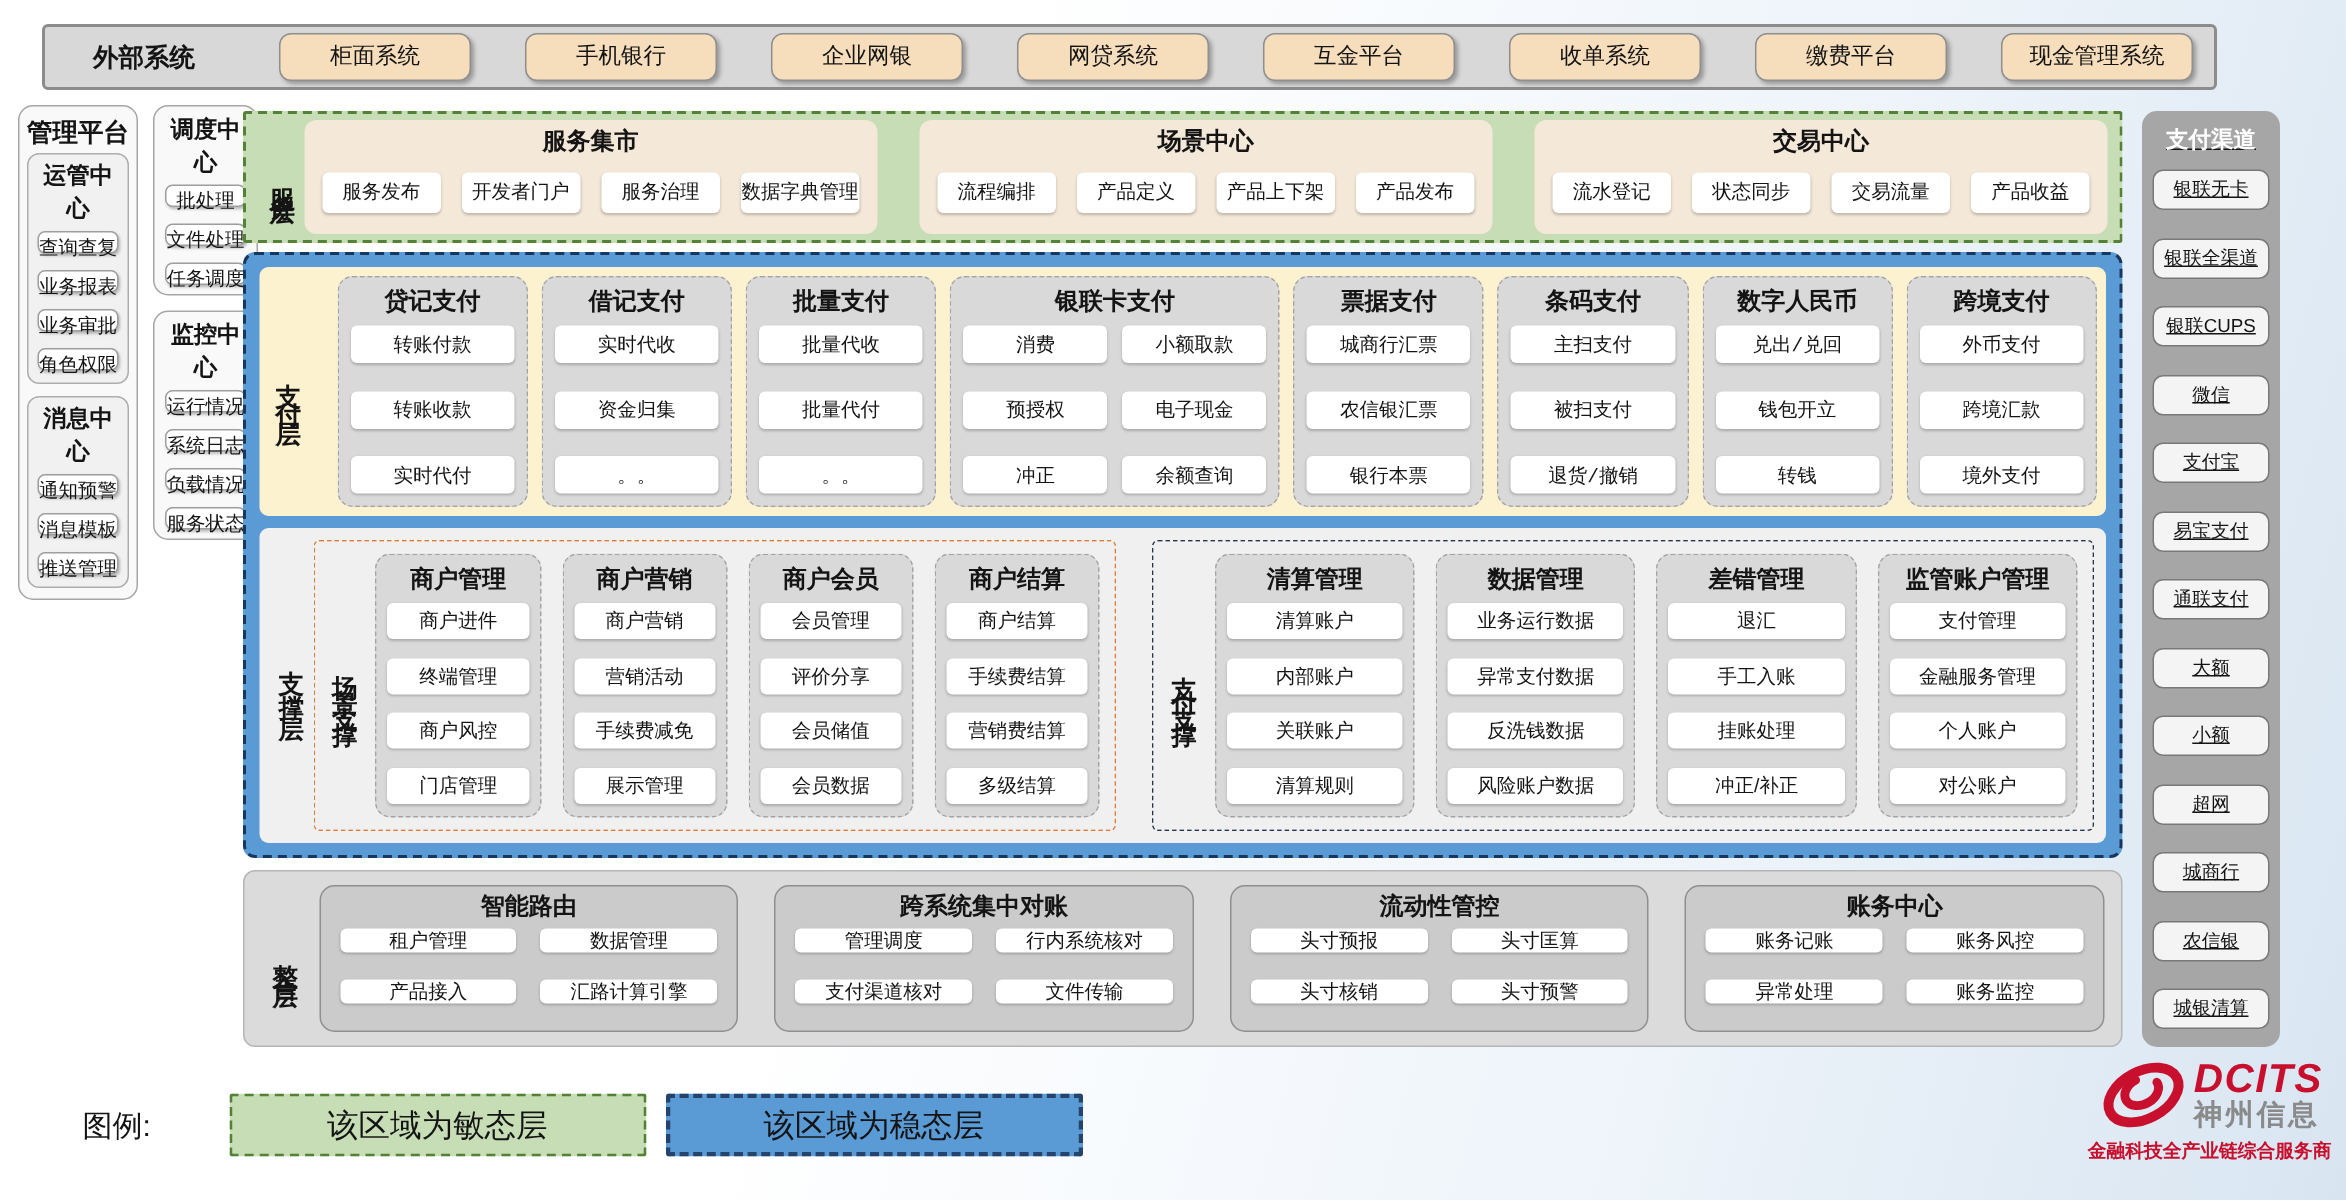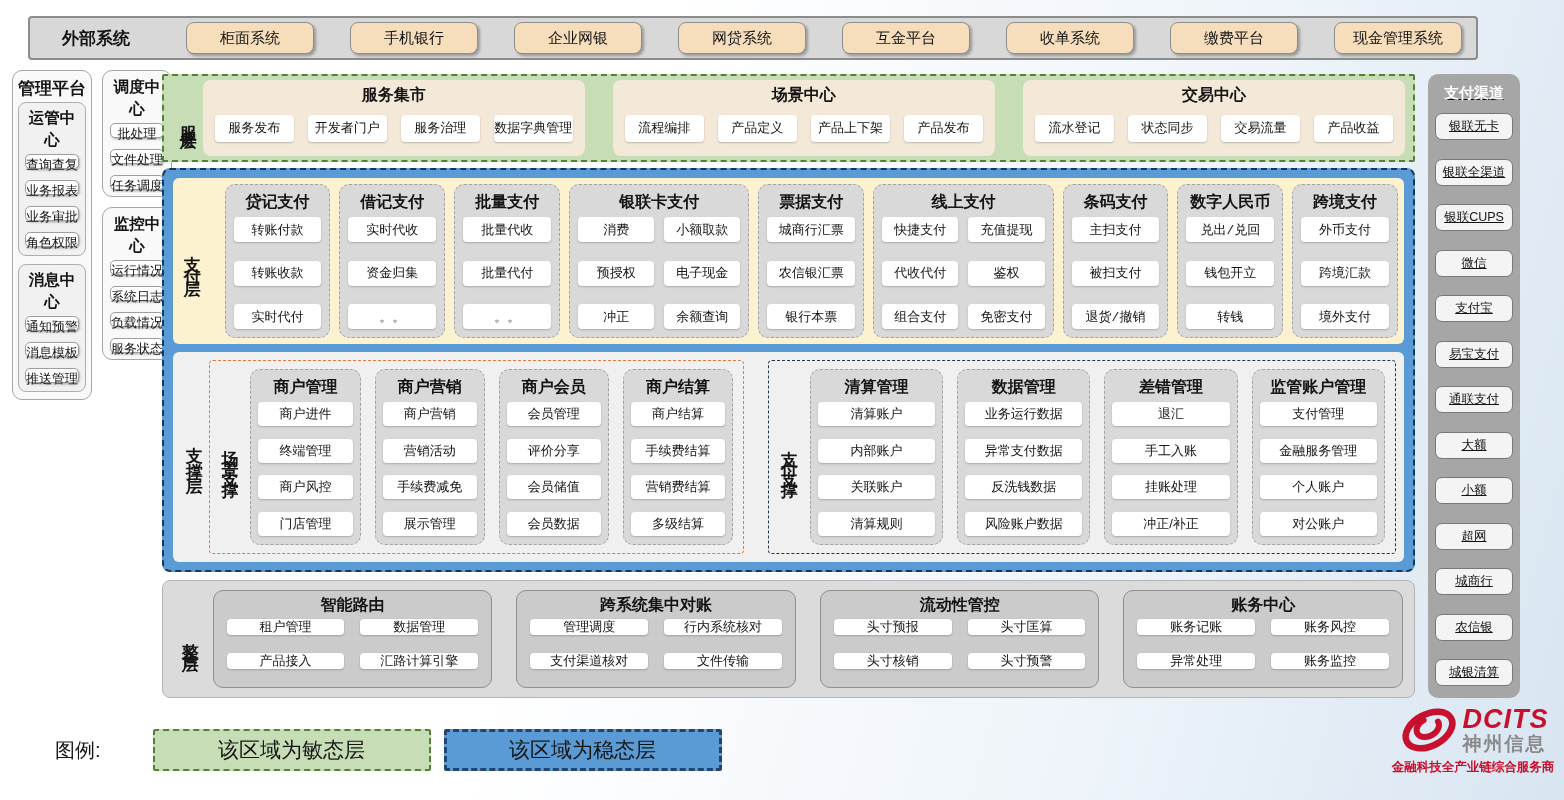--- a/index.html
+++ b/index.html
@@ -275,32 +275,20 @@
               <div class="white-btn">余额查询</div>
             </div>
           </div>
           <div class="pay-col" data-cols="1">
             <div class="col-title">票据支付</div>
             <div class="pay-items" data-repeat="@.items">
 
             <div class="white-btn">城商行汇票</div>
               <div class="white-btn">农信银汇票</div>
               <div class="white-btn">银行本票</div>
-            </div>
-          </div>
-          <div class="pay-col" data-cols="2">
-            <div class="col-title">线上支付</div>
-            <div class="pay-items" data-repeat="@.items">
-
-            <div class="white-btn">快捷支付</div>
-              <div class="white-btn">充值提现</div>
-              <div class="white-btn">代收代付</div>
-              <div class="white-btn">鉴权</div>
-              <div class="white-btn">组合支付</div>
-              <div class="white-btn">免密支付</div>
             </div>
           </div>
           <div class="pay-col" data-cols="1">
             <div class="col-title">条码支付</div>
             <div class="pay-items" data-repeat="@.items">
 
             <div class="white-btn">主扫支付</div>
               <div class="white-btn">被扫支付</div>
               <div class="white-btn">退货/撤销</div>
             </div>

